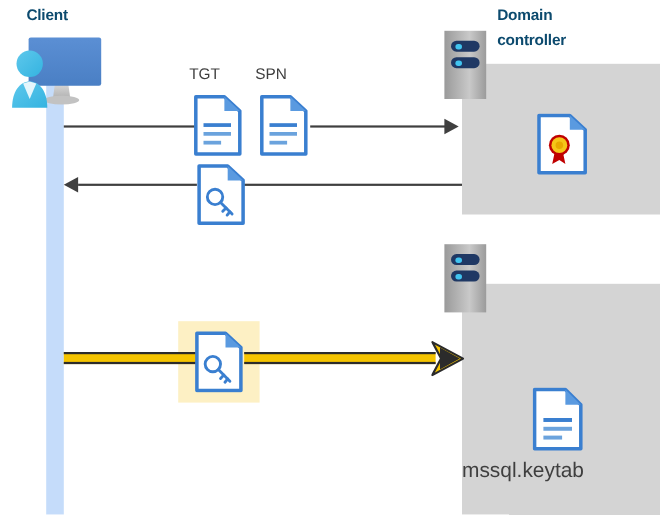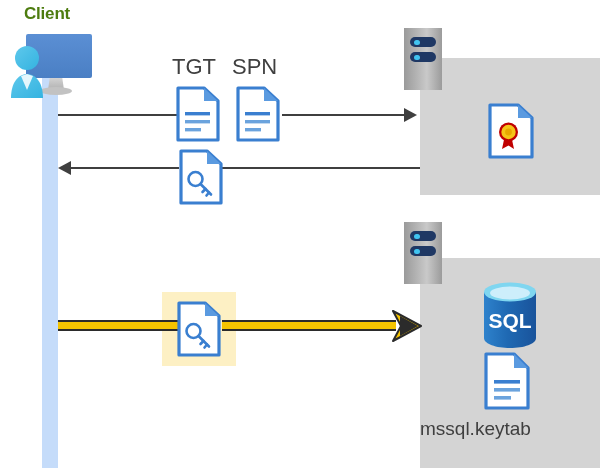--- a/index.html
+++ b/index.html
@@ -15,27 +15,27 @@
     width: 600px;
     height: 468px;
     background: #ffffff;
     overflow: hidden;
   }
 
   
   .abs { position: absolute; }
   .title-text {
     font-weight: bold;
-    font-size: 17px;
-    color: #4d7c0f;
+    font-size: 14px;
+    color: #0c4a6e;
     line-height: 23px;
     letter-spacing: -0.2px;
   }
   .plain-text {
-    font-size: 22px;
+    font-size: 14px;
     color: #3f3f3f;
     line-height: 22px;
   }
 
   
   .lifeline {
     left: 42px;
     top: 72px;
     width: 16px;
     height: 396px;
@@ -153,20 +153,22 @@
       <div class="server-bar b1">
           <div class="server-led"></div>
         </div>
       <div class="server-bar b2">
           <div class="server-led"></div>
         </div>
     </div>
   </div>
 
   <div class="abs title-text lbl-dc">
+    <div>Domain</div>
+    <div>controller</div>
   </div>
 
   <div class="abs doc-icon" style="left:488px; top:103px;">
     <svg width="46" height="56" viewBox="0 0 46 56" xmlns="http://www.w3.org/2000/svg">
       <path d="M2 2 H30 L44 15 V54 H2 Z" fill="#ffffff" stroke="#3a7fd0" stroke-width="3.2" stroke-linejoin="round"></path>
       <path d="M30 2 L44 15 H30 Z" fill="#5a9ae0"></path>
 
       <path d="M17 32 L14 46 L20.5 42.5 L26 46 L23 32 Z" fill="#c00000"></path>
 
       <circle cx="20.5" cy="29" r="9.5" fill="#c00000"></circle>
@@ -183,35 +185,20 @@
       <div class="server-bar b1">
           <div class="server-led"></div>
         </div>
       <div class="server-bar b2">
           <div class="server-led"></div>
         </div>
     </div>
   </div>
 
 
-  <div class="abs" style="left:477px; top:280px;">
-    <svg width="66" height="70" viewBox="0 0 66 70" xmlns="http://www.w3.org/2000/svg">
-      <defs>
-        <linearGradient id="sqlBody" x1="0" y1="0" x2="1" y2="0">
-          <stop offset="0" stop-color="#2e82cc"></stop>
-          <stop offset="0.45" stop-color="#1f69b3"></stop>
-          <stop offset="1" stop-color="#19539b"></stop>
-        </linearGradient>
-      </defs>
-      <path d="M7 12 H59 V58 C59 64 47 68 33 68 C19 68 7 64 7 58 Z" fill="url(#sqlBody)"></path>
-      <ellipse cx="33" cy="12" rx="26" ry="9.5" fill="#7fd6f0"></ellipse>
-      <ellipse cx="33" cy="13" rx="20" ry="6.5" fill="#cdeefb"></ellipse>
-      <text x="33" y="48" font-family="Liberation Sans, sans-serif" font-size="21" font-weight="bold" fill="#ffffff" text-anchor="middle">SQL</text>
-    </svg>
-  </div>
 
   <div class="abs doc-icon" style="left:484px; top:352px;">
     <svg width="46" height="58" viewBox="0 0 46 58" xmlns="http://www.w3.org/2000/svg">
       <path d="M2 2 H30 L44 16 V56 H2 Z" fill="#ffffff" stroke="#3a7fd0" stroke-width="3.2" stroke-linejoin="round"></path>
       <path d="M30 2 L44 16 H30 Z" fill="#5a9ae0"></path>
       <rect x="10" y="28" width="26" height="3.6" fill="#3a7fd0"></rect>
       <rect x="10" y="36" width="26" height="3.6" fill="#6ba3dd"></rect>
       <rect x="10" y="44" width="17" height="3.6" fill="#6ba3dd"></rect>
     </svg>
   </div>

